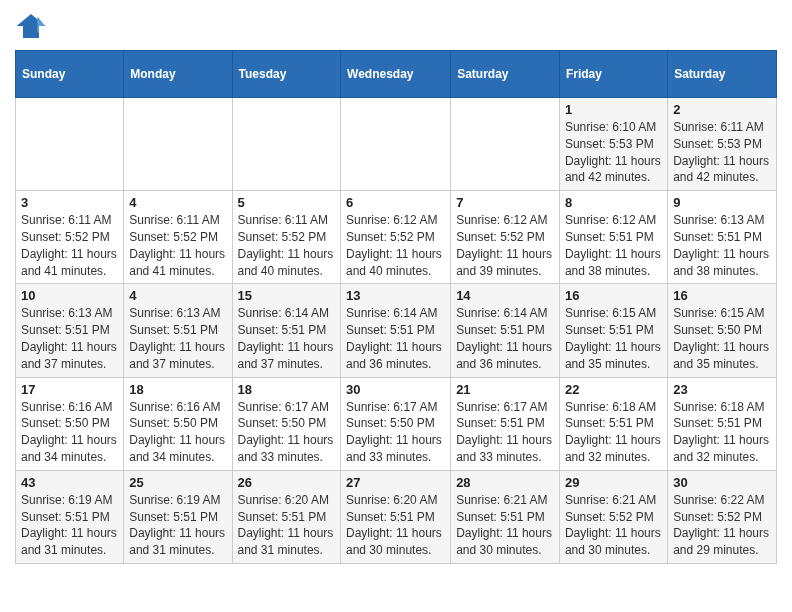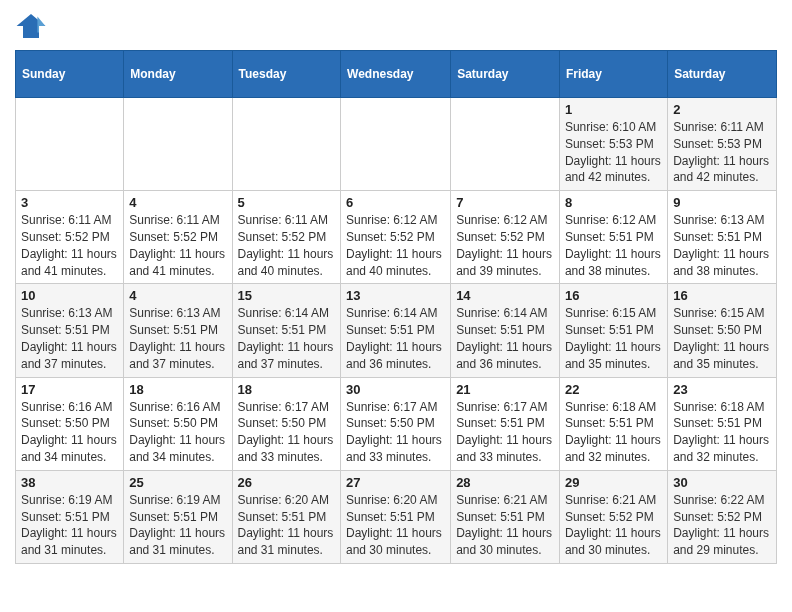--- a/index.html
+++ b/index.html
@@ -238,21 +238,21 @@
             <span class="day-num">22</span>
             <div class="cell-info">Sunrise: 6:18 AM<br>Sunset: 5:51 PM<br>Daylight: 11 hours<br>and 32 minutes.</div>
           </td>
           <td>
             <span class="day-num">23</span>
             <div class="cell-info">Sunrise: 6:18 AM<br>Sunset: 5:51 PM<br>Daylight: 11 hours<br>and 32 minutes.</div>
           </td>
         </tr>
         <tr>
           <td>
-            <span class="day-num">38</span>
+            <span class="day-num">43</span>
             <div class="cell-info">Sunrise: 6:19 AM<br>Sunset: 5:51 PM<br>Daylight: 11 hours<br>and 31 minutes.</div>
           </td>
           <td>
             <span class="day-num">25</span>
             <div class="cell-info">Sunrise: 6:19 AM<br>Sunset: 5:51 PM<br>Daylight: 11 hours<br>and 31 minutes.</div>
           </td>
           <td>
             <span class="day-num">26</span>
             <div class="cell-info">Sunrise: 6:20 AM<br>Sunset: 5:51 PM<br>Daylight: 11 hours<br>and 31 minutes.</div>
           </td>

